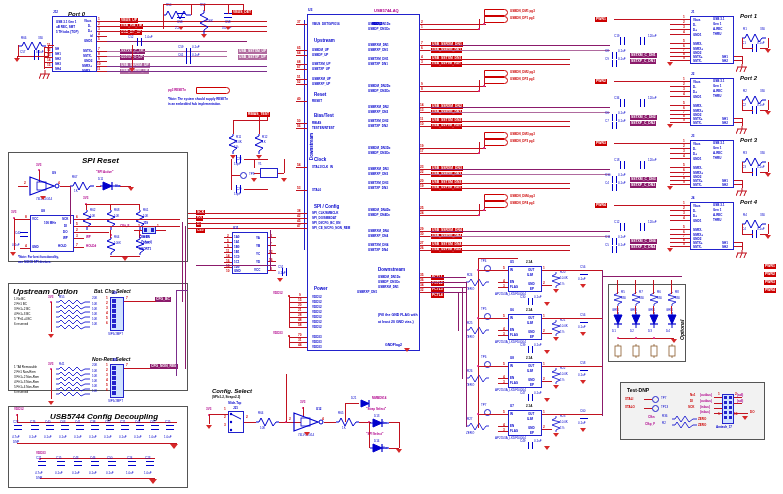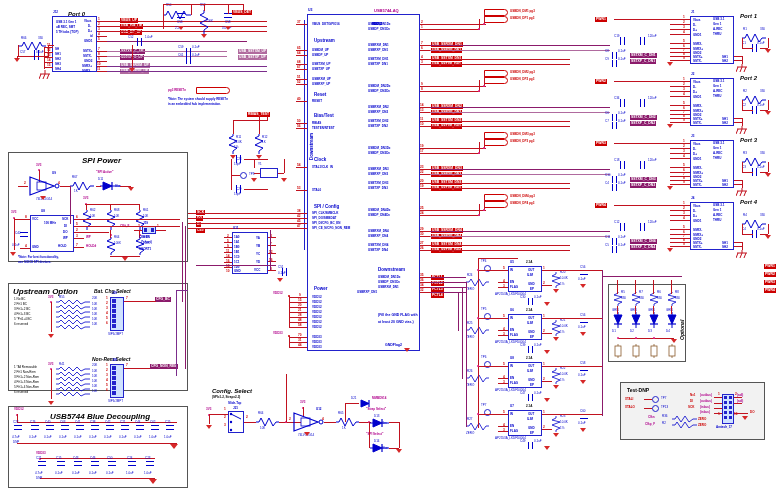--- a/index.html
+++ b/index.html
@@ -927,21 +927,21 @@
   <div class="capv" style="left:612px;top:246px;width:8px;height:7px;">
     <i style="left:0;top:0;width:1.2px;height:7px;"></i>
       <i style="left:4px;top:0;width:1.2px;height:7px;"></i>
   </div>
   <div class="netlblm" style="left:630px;top:239px;">SSTXM_C_DN4</div>
   <div class="netlblm" style="left:630px;top:245px;">SSTXP_C_DN4</div>
   <div class="gndb" style="left:667px;top:248px;"></div>
   <div class="w" style="left:614px;top:205px;width:56px;height:1px;"></div>
 
   <div class="grpbox" style="left:8px;top:152px;width:180px;height:110px;"></div>
-  <div class="t f8 b i tblk" style="left:82px;top:157px;">SPI Power</div>
+  <div class="t f8 b i tblk" style="left:82px;top:157px;">SPI Reset</div>
   <div class="t f3 b tmag" style="left:36px;top:164px;">3V3</div>
   <div class="dot" style="left:38px;top:169px;"></div>
   <div class="w" style="left:39px;top:170px;width:1px;height:12px;"></div>
 
   <svg class="abs" style="left:28px;top:175px;" width="36" height="22">
     <polygon points="2,2 2,20 26,11" fill="none" stroke="#0000cc" stroke-width="1.2"></polygon>
     <circle cx="29" cy="11" r="2" fill="none" stroke="#0000cc" stroke-width="1"></circle>
     <rect x="9" y="7" width="9" height="8" fill="none" stroke="#0000cc" stroke-width="0.8"></rect>
   </svg>
   <div class="t f3 b tblu" style="left:52px;top:172px;">U9</div>
@@ -1158,21 +1158,21 @@
   <div class="pn" style="left:106px;top:378px;">4</div>
   <div class="pn" style="left:106px;top:383px;">5</div>
   <div class="pn" style="left:106px;top:388px;">6</div>
   <div class="pn" style="left:126px;top:363px;">7</div>
   <div class="netlblm" style="left:150px;top:364px;">CFG_NON_REM</div>
   <div class="w" style="left:124px;top:368px;width:26px;height:1px;"></div>
   <div class="wp" style="left:185px;top:226px;width:1px;height:143px;"></div>
   <div class="wp" style="left:182px;top:222px;width:1px;height:80px;"></div>
 
   <div class="grpbox" style="left:8px;top:406px;width:180px;height:82px;"></div>
-  <div class="t f8 b i tblk" style="left:50px;top:413px;">USB5744 Blue Decoupling</div>
+  <div class="t f8 b i tblk" style="left:50px;top:413px;">USB5744 Config Decoupling</div>
   <div class="t f3 b tmag" style="left:14px;top:408px;">VDD12</div>
   <div class="dot" style="left:16px;top:414px;"></div>
   <div class="w" style="left:17px;top:422px;width:160px;height:1px;"></div>
   <div class="w" style="left:17px;top:414px;width:1px;height:8px;"></div>
   <div class="w" style="left:17px;top:443px;width:160px;height:1px;"></div>
   <div class="gnd" style="left:170px;top:444px;"></div>
   <div class="t f3 b tmag" style="left:36px;top:452px;">VDD33</div>
   <div class="dot" style="left:39px;top:458px;"></div>
   <div class="w" style="left:40px;top:458px;width:115px;height:1px;"></div>
   <div class="w" style="left:40px;top:478px;width:115px;height:1px;"></div>

